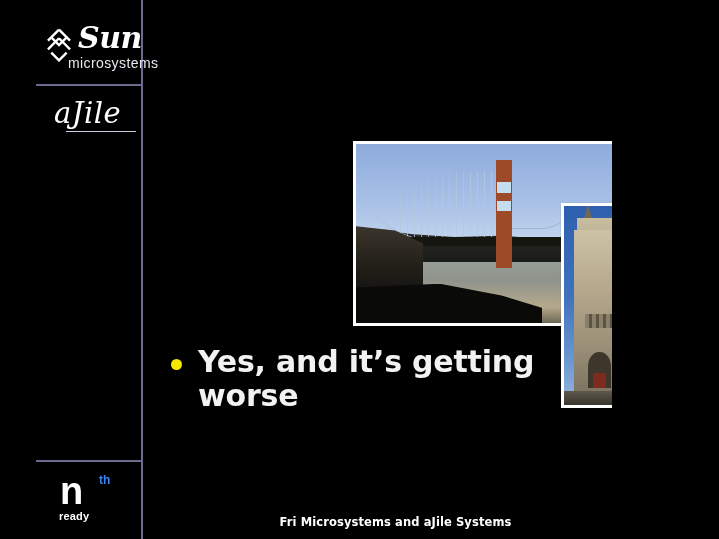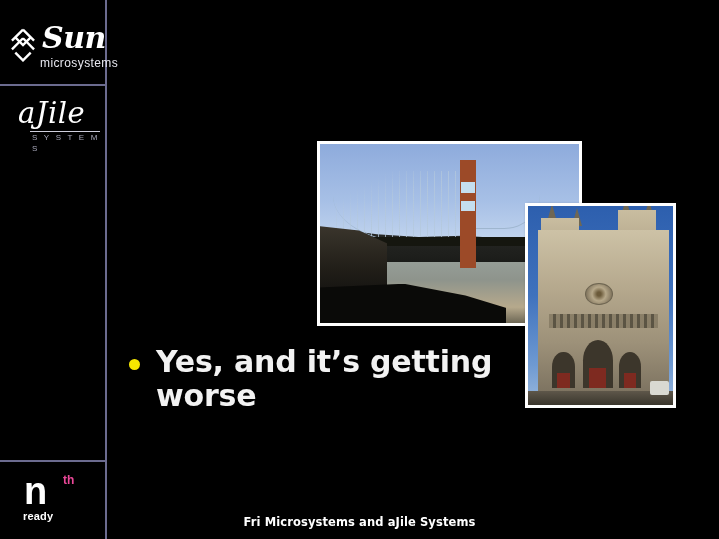--- a/index.html
+++ b/index.html
@@ -8,24 +8,25 @@
     background: #000000;
   }
   body {
     width: 719px;
     height: 539px;
     overflow: hidden;
     font-family: "Liberation Sans", sans-serif;
   }
   #slide {
     position: relative;
-    width: 719px;
+    width: 576px;
     height: 539px;
     background: #000000;
     overflow: hidden;
+    margin-left: 36px;
   }
 
   
   .rule-v {
     position: absolute;
     left: 105px;
     top: 0;
     width: 2px;
     height: 539px;
     background: #6b6b8f;
@@ -62,24 +63,24 @@
     font-family: "DejaVu Serif", serif;
     font-style: italic;
     font-weight: bold;
     font-size: 30px;
     line-height: 30px;
     color: #ffffff;
     letter-spacing: -0.5px;
   }
   .sun-sub {
     position: absolute;
-    left: 36px;
+    left: 28px;
     top: 36px;
     font-family: "Liberation Sans", sans-serif;
-    font-size: 12px;
+    font-size: 14px;
     line-height: 10px;
     color: #e8e8f0;
     letter-spacing: 0.4px;
   }
 
   
   .ajile-logo {
     position: absolute;
     left: 12px;
     top: 98px;
@@ -136,21 +137,21 @@
     color: #ffffff;
   }
   .nth-sup {
     position: absolute;
     left: 28px;
     top: 2px;
     font-family: "Liberation Sans", sans-serif;
     font-weight: bold;
     font-size: 12px;
     line-height: 12px;
-    color: #ec4899;
+    color: #3b82f6;
     padding-left: 13px;
   }
   .nth-ready {
     position: absolute;
     left: 1px;
     top: 38px;
     font-family: "Liberation Sans", sans-serif;
     font-weight: bold;
     font-size: 11px;
     line-height: 12px;
@@ -168,21 +169,21 @@
     font-size: 36px;
     line-height: 42px;
     color: #fbf069;
     letter-spacing: -0.3px;
     white-space: nowrap;
   }
 
   
   .bullets {
     position: absolute;
-    left: 124px;
+    left: 130px;
     top: 345px;
     width: 430px;
   }
   .bullet-row {
     position: relative;
     display: block;
     padding-left: 32px;
     margin-bottom: 14px;
   }
   .bullet-dot {
@@ -400,21 +401,20 @@
         <path d="M50 82 H82 V50"></path>
       </g>
     </svg>
     <div class="sun-word">Sun</div>
     <div class="sun-sub">microsystems</div>
   </div>
 
   <div class="ajile-logo">
     <div class="ajile-word">aJile</div>
     <div class="ajile-rule"></div>
-    <div class="ajile-sub">S Y S T E M S</div>
   </div>
 
   <div class="nth-logo">
     <div class="nth-n">n</div>
     <div class="nth-sup">th</div>
     <div class="nth-ready">ready</div>
   </div>
 
 
   <div class="photo photo-bridge">

